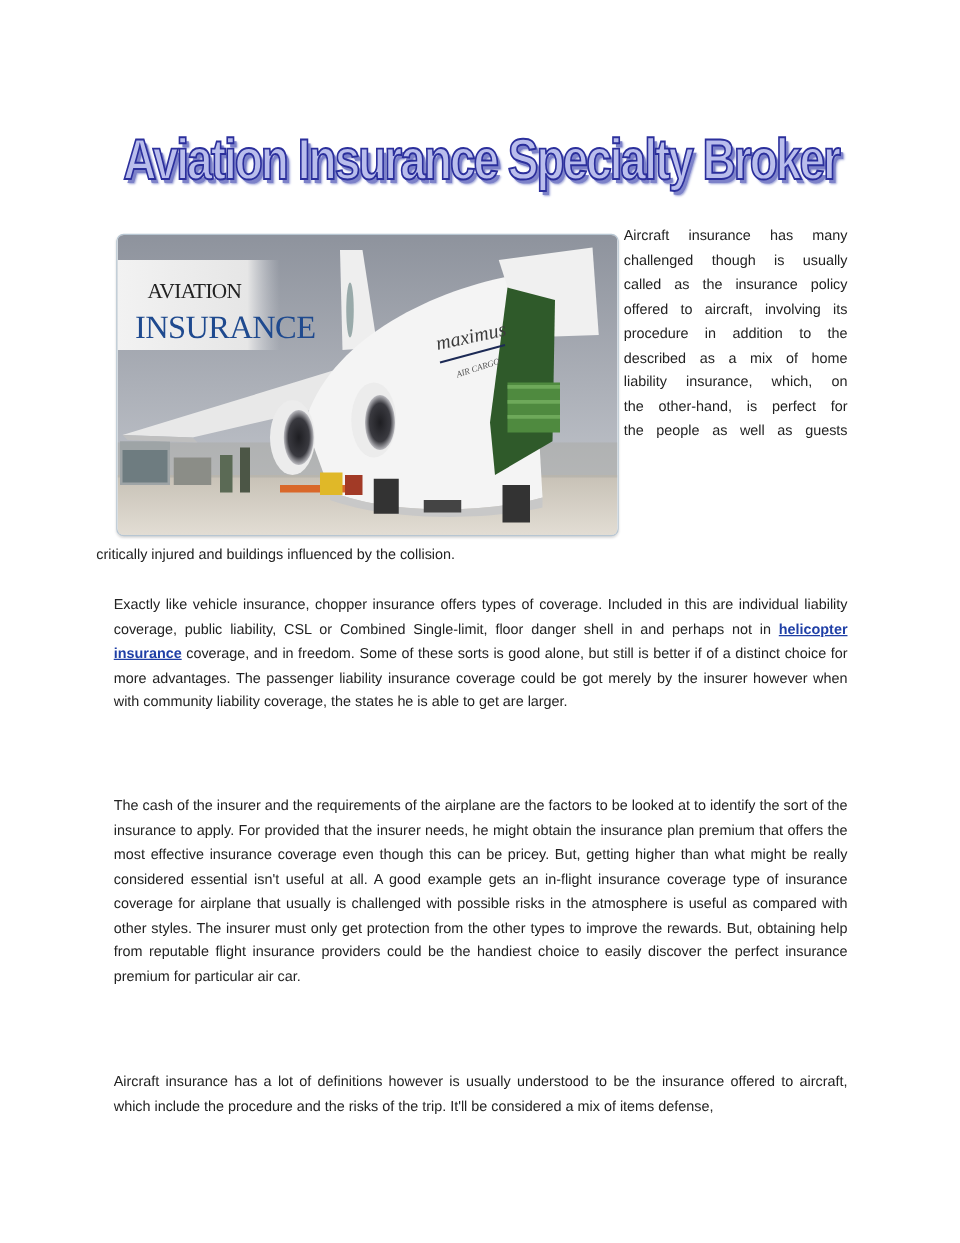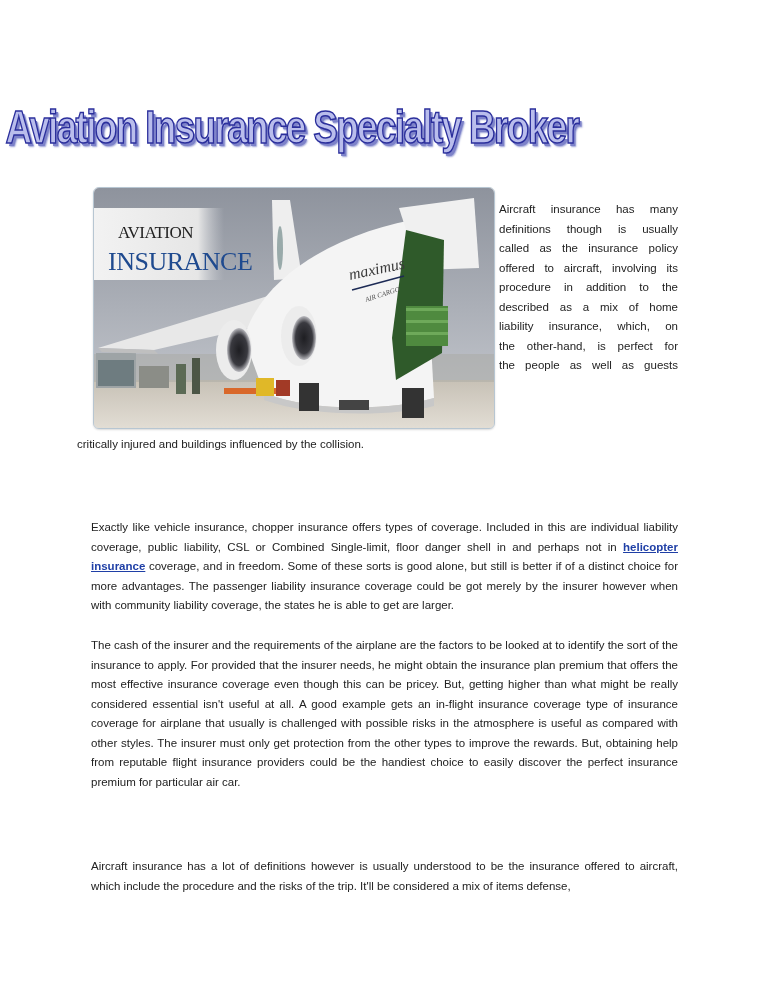--- a/index.html
+++ b/index.html
@@ -1,43 +1,43 @@
 <!DOCTYPE html>
 <html><head>
 <meta charset="utf-8">
 <style>
   html, body { margin: 0; padding: 0; background: #ffffff; }
   body { width: 768px; height: 994px; position: relative; overflow: hidden;
          font-family: "Liberation Sans", "DejaVu Sans", sans-serif; color: #1a1a1a; }
 
   .title-art { position: absolute; left: 120px; top: 92px; width: 530px; height: 70px;
-               display: flex; align-items: center; justify-content: flex-end; }
+               display: flex; align-items: center; justify-content: center; }
   .title-art span {
     font-family: "Liberation Sans", sans-serif; font-weight: bold; font-size: 46px;
     letter-spacing: -2px; transform: scaleX(0.80); white-space: nowrap; display: inline-block;
     color: #b9bdec;
     -webkit-text-stroke: 1.6px #2b2f9c;
     text-shadow: 3px 3px 0 #7d82c9, 4px 4px 2px #9aa0d6;
   }
 
   .photo { position: absolute; left: 93px; top: 187px; width: 400px; height: 240px;
            border: 1px solid #b7c6d2; border-radius: 6px; overflow: hidden;
            background: #fff; box-shadow: 0 1px 2px rgba(0,0,0,0.15); }
   .photo svg { display: block; }
 
   .body-text { font-family: "Liberation Sans", sans-serif; font-size: 11.5px; line-height: 19.5px;
                text-align: justify; color: #222; }
 
-  .side-col { position: absolute; left: 499px; top: 180px; width: 179px; margin-top: 20px; }
+  .side-col { position: absolute; left: 499px; top: 180px; width: 179px; }
   .side-col p { margin: 0; text-align: justify; text-align-last: justify; }
 
   .cont-line { position: absolute; left: 77px; top: 435px; width: 400px; margin: 0; }
 
   .para { position: absolute; left: 91px; width: 587px; margin: 0; }
-  .para.p2 { top: 518px; }
+  .para.p2 { top: 475px; }
   .para.p3 { top: 636px; }
   .para.p4 { top: 857px; }
 
   a.inline-link { color: #1f3fa6; font-weight: bold; text-decoration: underline; }
 </style>
 </head>
 <body>
 
 <div class="title-art">
   <span>Aviation Insurance Specialty Broker</span>
@@ -109,21 +109,21 @@
     <rect x="98" y="170" width="8" height="36" fill="#4c5646"></rect>
 
     <rect x="0" y="20" width="130" height="72" fill="url(#band)"></rect>
     <text x="24" y="50" font-family="Liberation Serif, serif" font-size="17" fill="#222" letter-spacing="-0.5">AVIATION</text>
     <text x="14" y="82" font-family="Liberation Serif, serif" font-size="26" fill="#1f4a8f" letter-spacing="-0.5">INSURANCE</text>
   </svg>
 </div>
 
 <div class="side-col body-text">
   <p>Aircraft insurance has many</p>
-  <p>definitions though is usually</p>
+  <p>challenged though is usually</p>
   <p>called as the insurance policy</p>
   <p>offered to aircraft, involving its</p>
   <p>procedure in addition to the</p>
   <p>described as a mix of home</p>
   <p>liability insurance, which, on</p>
   <p>the other-hand, is perfect for</p>
   <p>the people as well as guests</p>
 </div>
 
 <p class="cont-line body-text">critically injured and buildings influenced by the collision.</p>

